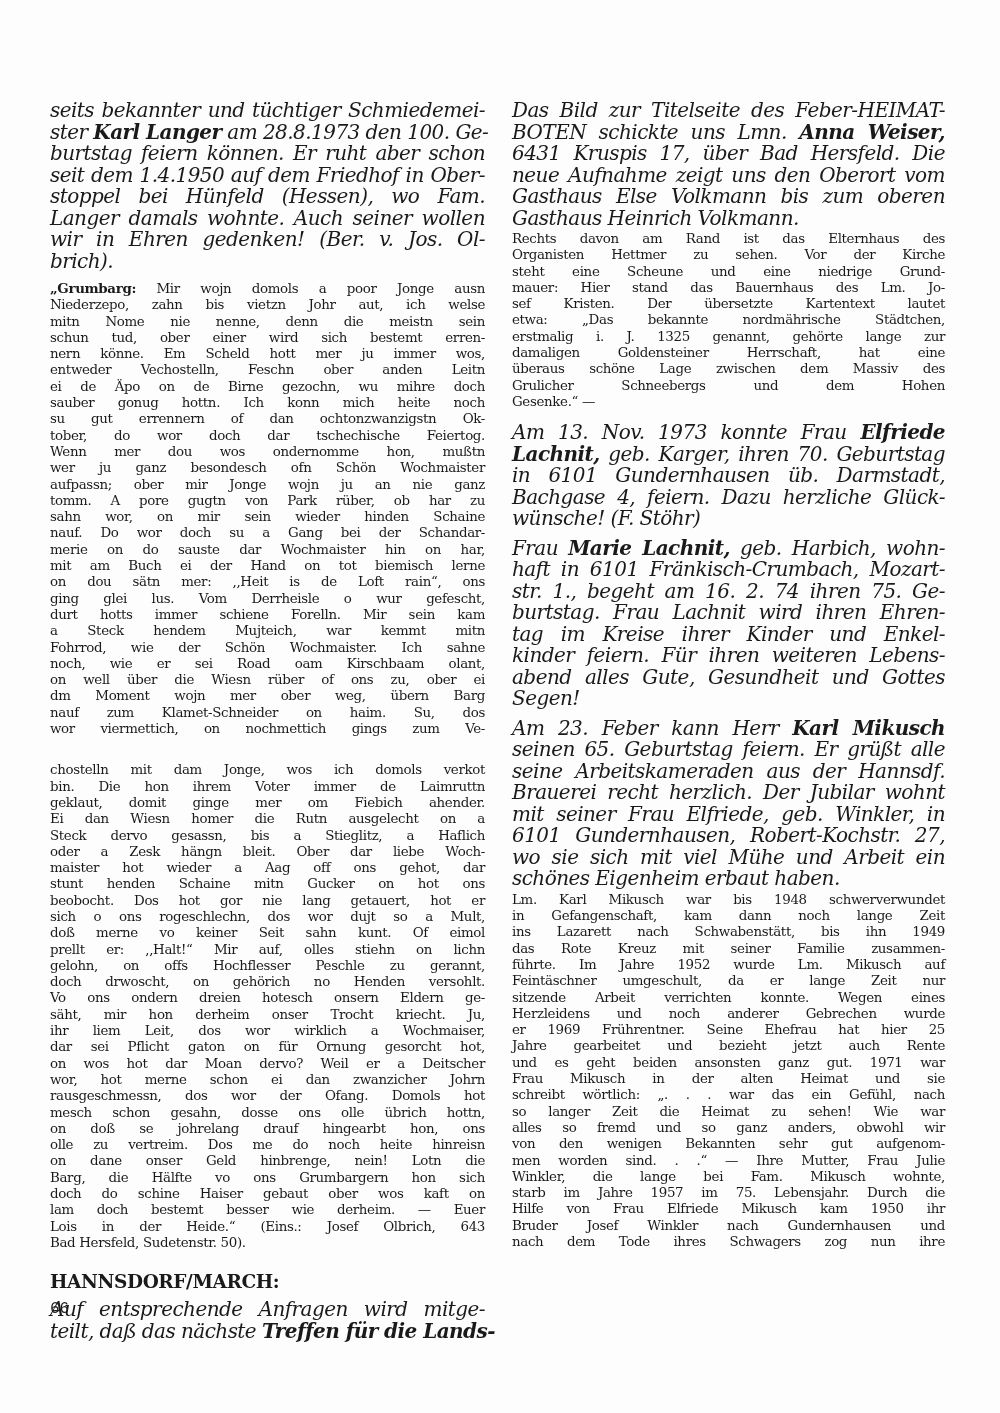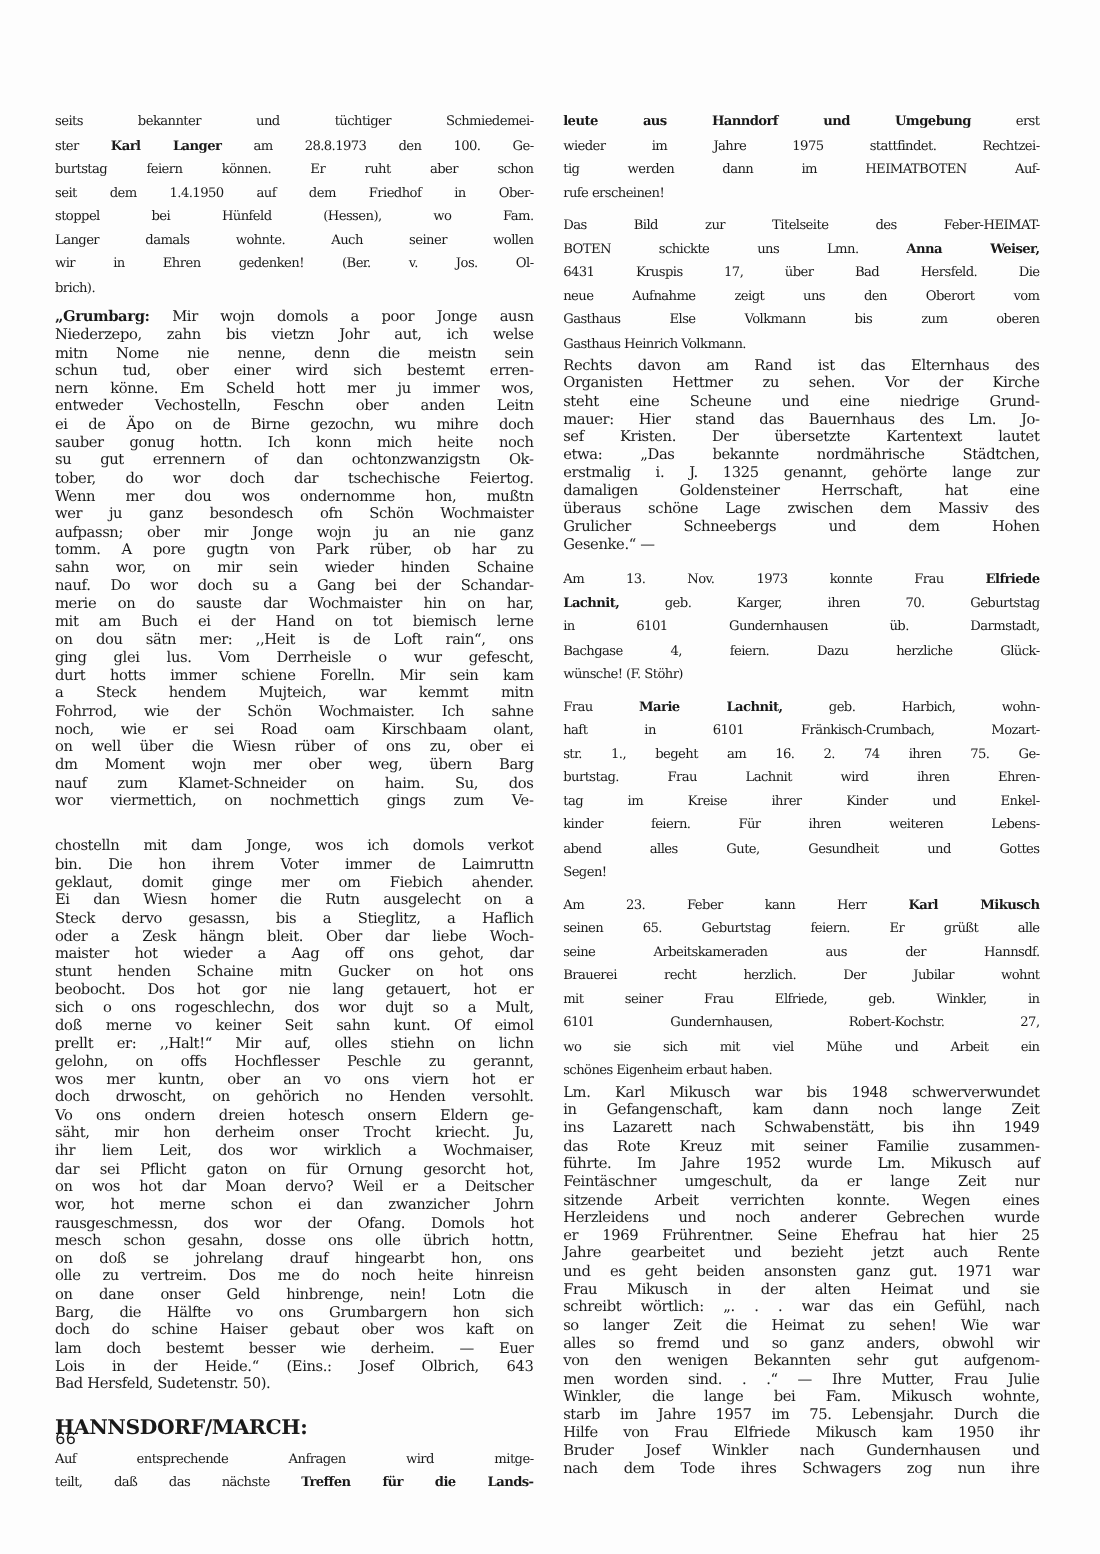--- a/index.html
+++ b/index.html
@@ -3,21 +3,21 @@
 <meta charset="utf-8">
 <style>
   html, body { margin: 0; padding: 0; background: #ffffff; }
   body { width: 1000px; height: 1413px; position: relative; overflow: hidden; color: #1a1a1a; }
   .page { position: absolute; left: 0; top: 0; width: 1000px; height: 1413px; background: #fdfdfd; }
   .col { position: absolute; top: 100px; }
   .col-left { left: 50px; width: 435px; }
   .col-right { left: 512px; width: 433px; }
   .line { display: block; white-space: nowrap; text-align: justify; text-align-last: justify; }
   .line.last { text-align-last: left; }
-  .large { font-family: "DejaVu Serif", serif; font-size: 12px; line-height: 21.5px; letter-spacing: -0.55px; }
+  .large { font-family: "DejaVu Serif", serif; font-size: 20px; line-height: 21.5px; letter-spacing: -0.55px; font-style: italic; }
   .small { font-family: "DejaVu Serif", serif; font-size: 13.4px; line-height: 16.3px; letter-spacing: -0.35px; }
   .para { margin: 0 0 8px 0; }
   b { font-weight: bold; }
   .heading { font-family: "DejaVu Serif", serif; font-weight: bold; font-size: 18.5px; letter-spacing: -0.4px; margin: 20px 0 6px 0; line-height: 22px; }
   .page-number { position: absolute; left: 50px; top: 1300px; font-family: Liberation Mono, monospace; font-size: 16px; }
 </style>
 </head>
 <body>
 
 <div class="page">
@@ -68,21 +68,20 @@
         <span class="line" style="display: block;">Ei dan Wiesn homer die Rutn ausgelecht on a</span>
         <span class="line" style="display: block;">Steck dervo gesassn, bis a Stieglitz, a Haflich</span>
         <span class="line" style="display: block;">oder a Zesk hängn bleit. Ober dar liebe Woch-</span>
         <span class="line" style="display: block;">maister hot wieder a Aag off ons gehot, dar</span>
         <span class="line" style="display: block;">stunt henden Schaine mitn Gucker on hot ons</span>
         <span class="line" style="display: block;">beobocht. Dos hot gor nie lang getauert, hot er</span>
         <span class="line" style="display: block;">sich o ons rogeschlechn, dos wor dujt so a Mult,</span>
         <span class="line" style="display: block;">doß merne vo keiner Seit sahn kunt. Of eimol</span>
         <span class="line" style="display: block;">prellt er: ,,Halt!“ Mir auf, olles stiehn on lichn</span>
         <span class="line" style="display: block;">gelohn, on offs Hochflesser Peschle zu gerannt,</span>
-        <span class="line" style="display: block;">wos mer kuntn, ober an vo ons viern hot er</span>
         <span class="line" style="display: block;">doch drwoscht, on gehörich no Henden versohlt.</span>
         <span class="line" style="display: block;">Vo ons ondern dreien hotesch onsern Eldern ge-</span>
         <span class="line" style="display: block;">säht, mir hon derheim onser Trocht kriecht. Ju,</span>
         <span class="line" style="display: block;">ihr liem Leit, dos wor wirklich a Wochmaiser,</span>
         <span class="line" style="display: block;">dar sei Pflicht gaton on für Ornung gesorcht hot,</span>
         <span class="line" style="display: block;">on wos hot dar Moan dervo? Weil er a Deitscher</span>
         <span class="line" style="display: block;">wor, hot merne schon ei dan zwanzicher Johrn</span>
         <span class="line" style="display: block;">rausgeschmessn, dos wor der Ofang. Domols hot</span>
         <span class="line" style="display: block;">mesch schon gesahn, dosse ons olle übrich hottn,</span>
         <span class="line" style="display: block;">on doß se johrelang drauf hingearbt hon, ons</span>
@@ -95,26 +94,20 @@
         <span class="line last" style="display: block;">Bad Hersfeld, Sudetenstr. 50).</span>
       </div>
     <div class="heading">HANNSDORF/MARCH:</div>
     <div class="para large">
         <span class="line" style="display: block;">Auf entsprechende Anfragen wird mitge-</span>
         <span class="line" style="display: block;">teilt, daß das nächste <b>Treffen für die Lands-</b></span>
       </div>
   </div>
 
   <div class="col col-right">
-    <div class="para large">
-        <span class="line" style="display: block;"><b>leute aus Hanndorf und Umgebung</b> erst</span>
-        <span class="line" style="display: block;">wieder im Jahre 1975 stattfindet. Rechtzei-</span>
-        <span class="line" style="display: block;">tig werden dann im HEIMATBOTEN Auf-</span>
-        <span class="line last" style="display: block;">rufe erscheinen!</span>
-      </div>
     <div class="para large" style="margin-bottom:2px">
         <span class="line" style="display: block;">Das Bild zur Titelseite des Feber-HEIMAT-</span>
         <span class="line" style="display: block;">BOTEN schickte uns Lmn. <b>Anna Weiser,</b></span>
         <span class="line" style="display: block;">6431 Kruspis 17, über Bad Hersfeld. Die</span>
         <span class="line" style="display: block;">neue Aufnahme zeigt uns den Oberort vom</span>
         <span class="line" style="display: block;">Gasthaus Else Volkmann bis zum oberen</span>
         <span class="line last" style="display: block;">Gasthaus Heinrich Volkmann.</span>
       </div>
     <div class="para small" style="margin-bottom:12px">
         <span class="line" style="display: block;">Rechts davon am Rand ist das Elternhaus des</span>

